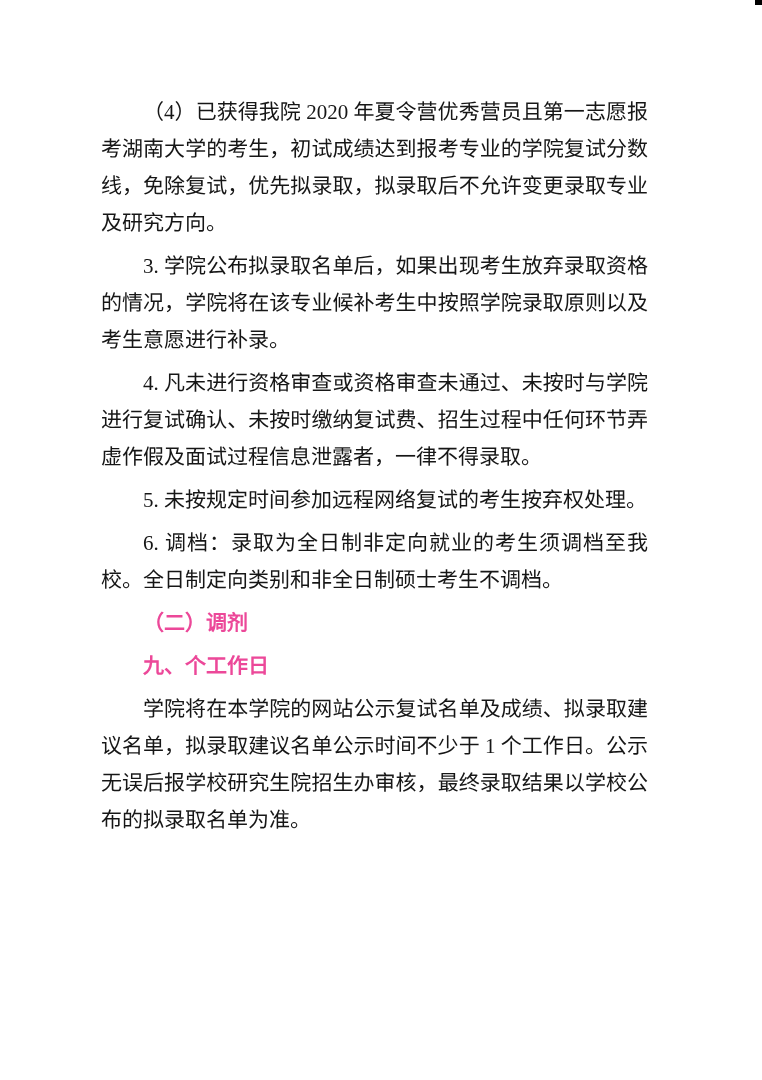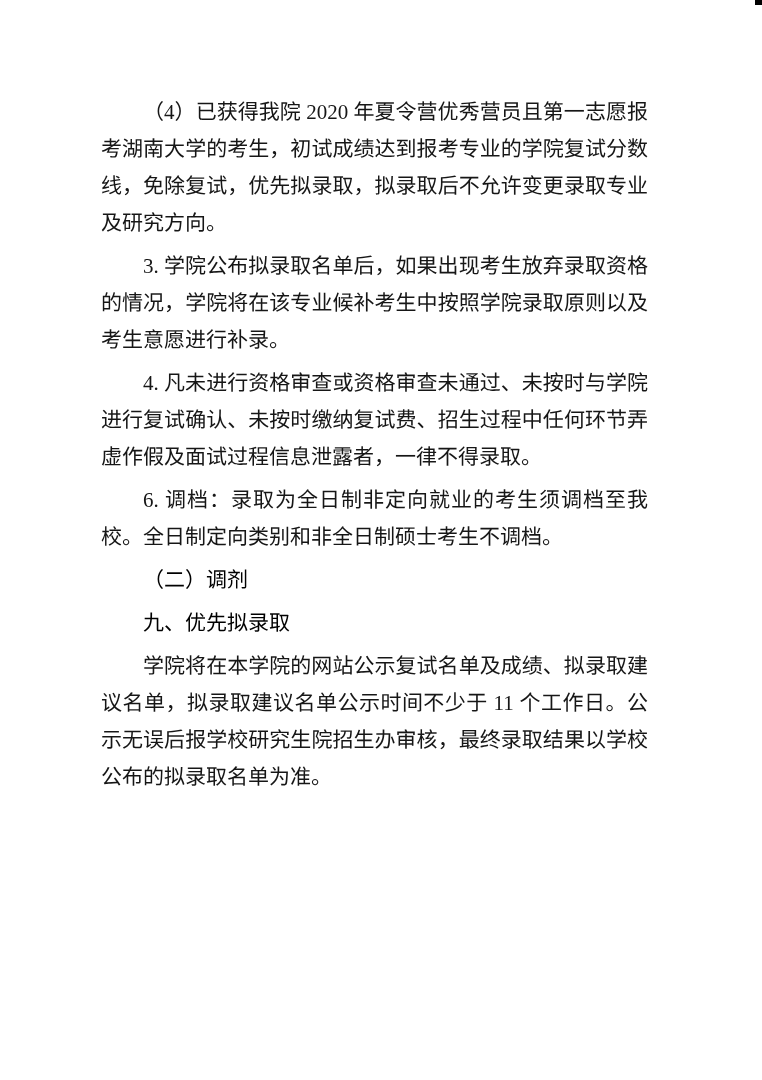--- a/index.html
+++ b/index.html
@@ -44,34 +44,35 @@
     text-indent: 2em;
     margin-bottom: 6px;
     font-weight: 400;
   }
 
   .para.indent-25 {
     text-indent: 2.5em;
   }
 
   .para.heading {
-    font-weight: 400;
-    color: #000000;
+    font-weight: 700;
+    color: #ec4899;
   }
 </style>
 </head>
 <body>
 
 <div class="page">
 
   <div class="corner-artifact"></div>
 
   <div class="text-block">
     <p class="para">（4）已获得我院 2020 年夏令营优秀营员且第一志愿报考湖南大学的考生，初试成绩达到报考专业的学院复试分数线，免除复试，优先拟录取，拟录取后不允许变更录取专业及研究方向。</p>
     <p class="para">3. 学院公布拟录取名单后，如果出现考生放弃录取资格的情况，学院将在该专业候补考生中按照学院录取原则以及考生意愿进行补录。</p>
     <p class="para">4. 凡未进行资格审查或资格审查未通过、未按时与学院进行复试确认、未按时缴纳复试费、招生过程中任何环节弄虚作假及面试过程信息泄露者，一律不得录取。</p>
+    <p class="para">5. 未按规定时间参加远程网络复试的考生按弃权处理。</p>
     <p class="para">6. 调档：录取为全日制非定向就业的考生须调档至我校。全日制定向类别和非全日制硕士考生不调档。</p>
     <p class="para heading">（二）调剂</p>
-    <p class="para heading">九、优先拟录取</p>
-    <p class="para">学院将在本学院的网站公示复试名单及成绩、拟录取建议名单，拟录取建议名单公示时间不少于 11 个工作日。公示无误后报学校研究生院招生办审核，最终录取结果以学校公布的拟录取名单为准。</p>
+    <p class="para heading">九、个工作日</p>
+    <p class="para">学院将在本学院的网站公示复试名单及成绩、拟录取建议名单，拟录取建议名单公示时间不少于 1 个工作日。公示无误后报学校研究生院招生办审核，最终录取结果以学校公布的拟录取名单为准。</p>
   </div>
 
 </div>
 
 </body></html>

